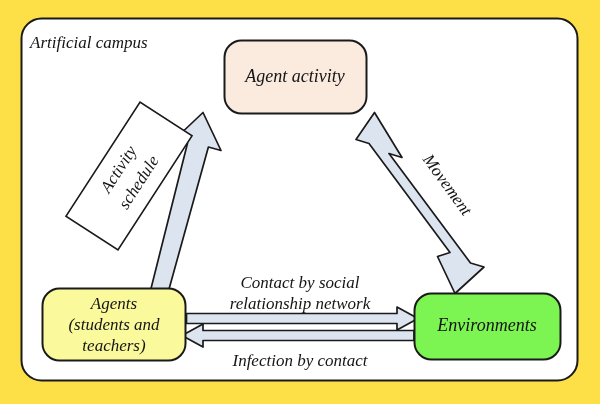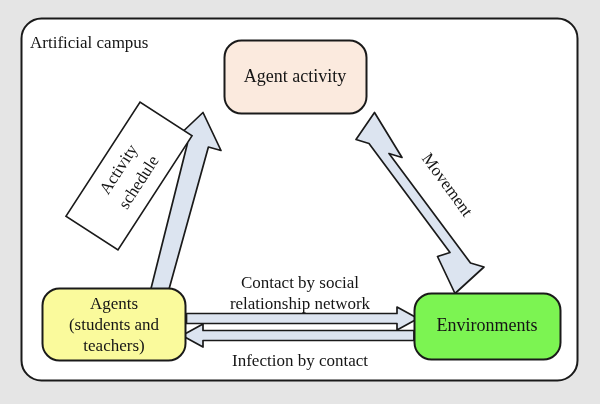--- a/index.html
+++ b/index.html
@@ -4,23 +4,24 @@
 <style>
   html, body {
     margin: 0;
     padding: 0;
     background: #ffffff;
   }
   #canvas {
     position: relative;
     width: 600px;
     height: 404px;
-    background: #e5e5e5;
+    background: #fde047;
     overflow: hidden;
     font-family: "Liberation Serif", "DejaVu Serif", serif;
+    font-style: italic;
   }
   svg.layer {
     position: absolute;
     left: 0;
     top: 0;
     width: 600px;
     height: 404px;
   }
   .node-label {
     font-family: "Liberation Serif", "DejaVu Serif", serif;

